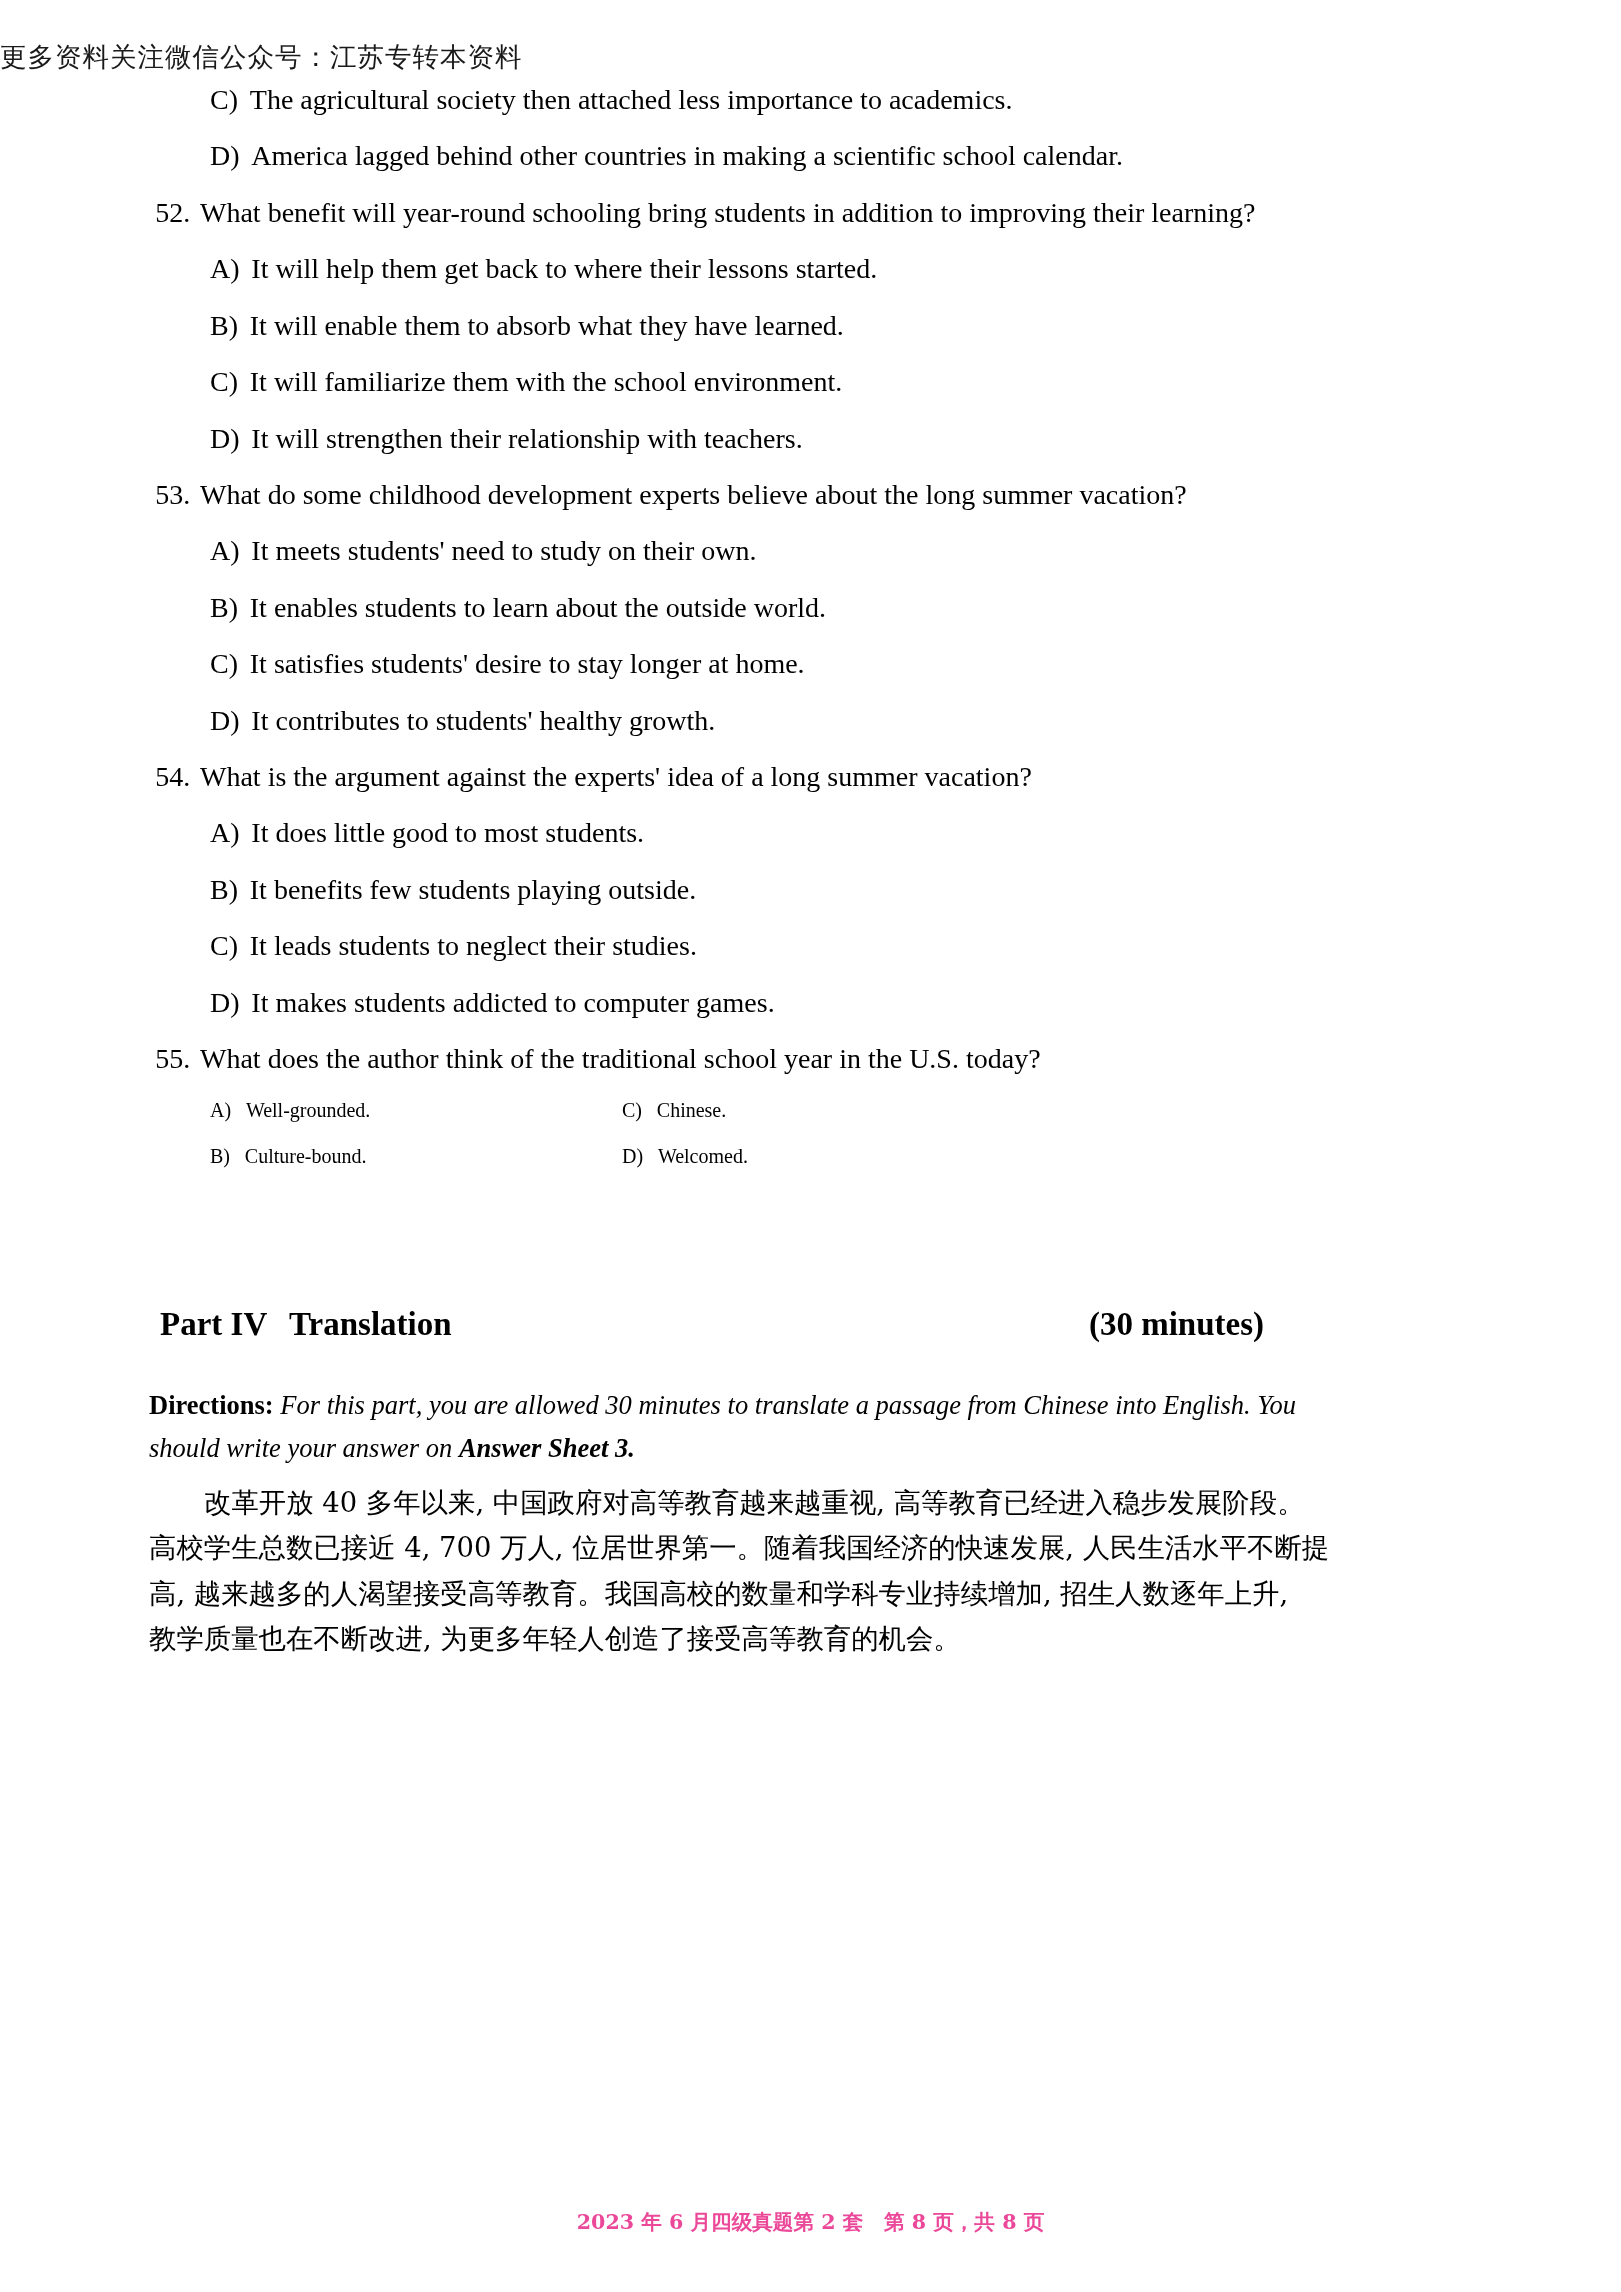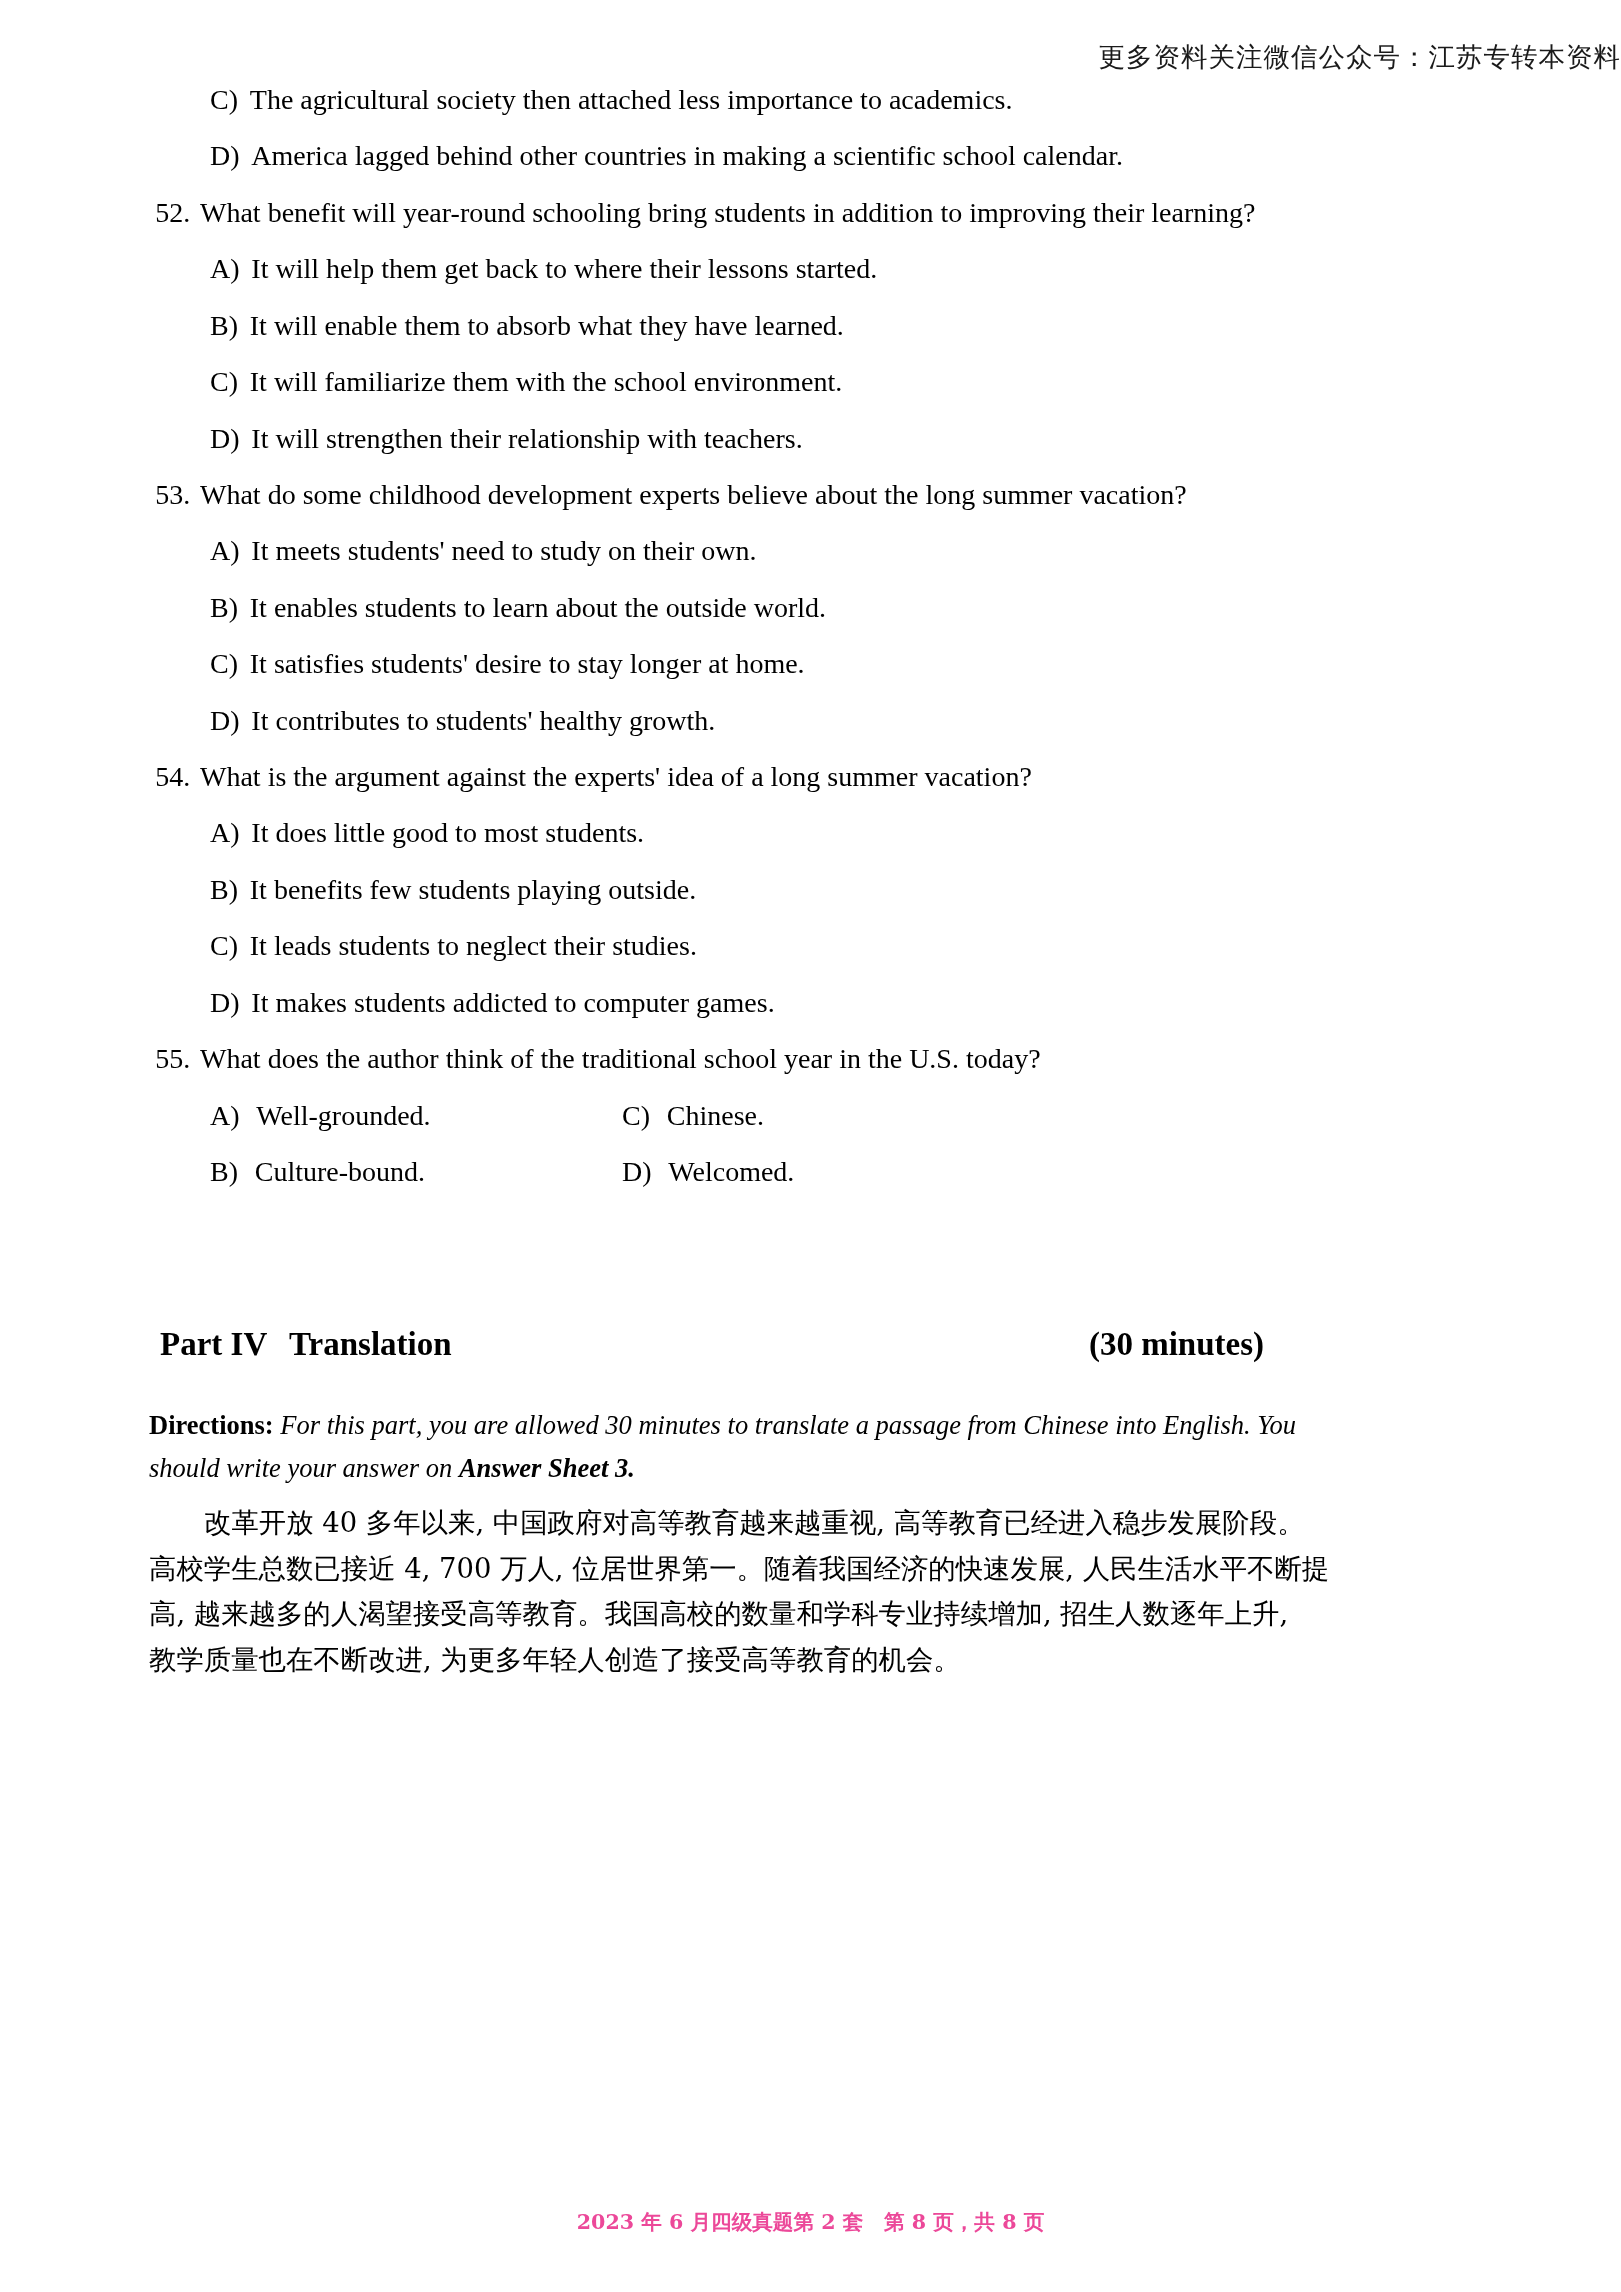--- a/index.html
+++ b/index.html
@@ -17,21 +17,21 @@
     overflow: hidden;
     box-sizing: border-box;
   }
 
   
   .watermark {
     position: absolute;
     top: 39px;
     left: 0;
     width: 100%;
-    text-align: right;
+    text-align: left;
     font-family: "DejaVu Serif", "Liberation Serif", serif;
     font-size: 26.5px;
     color: #1a1a1a;
     letter-spacing: 1px;
     white-space: nowrap;
     pointer-events: none;
   }
 
   
   .content {
@@ -67,21 +67,21 @@
     line-height: 1.28;
     margin-bottom: 20.6px;
     padding-left: 61px;
     white-space: nowrap;
   }
   .opt-line .opt-text { flex: 0 0 auto; }
 
   
   .opt-row2 {
     display: flex;
-    font-size: 28px;
+    font-size: 20px;
     line-height: 1.28;
     margin-bottom: 20.6px;
     padding-left: 61px;
     white-space: nowrap;
     justify-content: center;
   }
   .opt-row2 .col-a { width: 412px; flex: 0 0 412px; }
   .opt-row2 .col-b { flex: 1 1 auto; }
 
   

